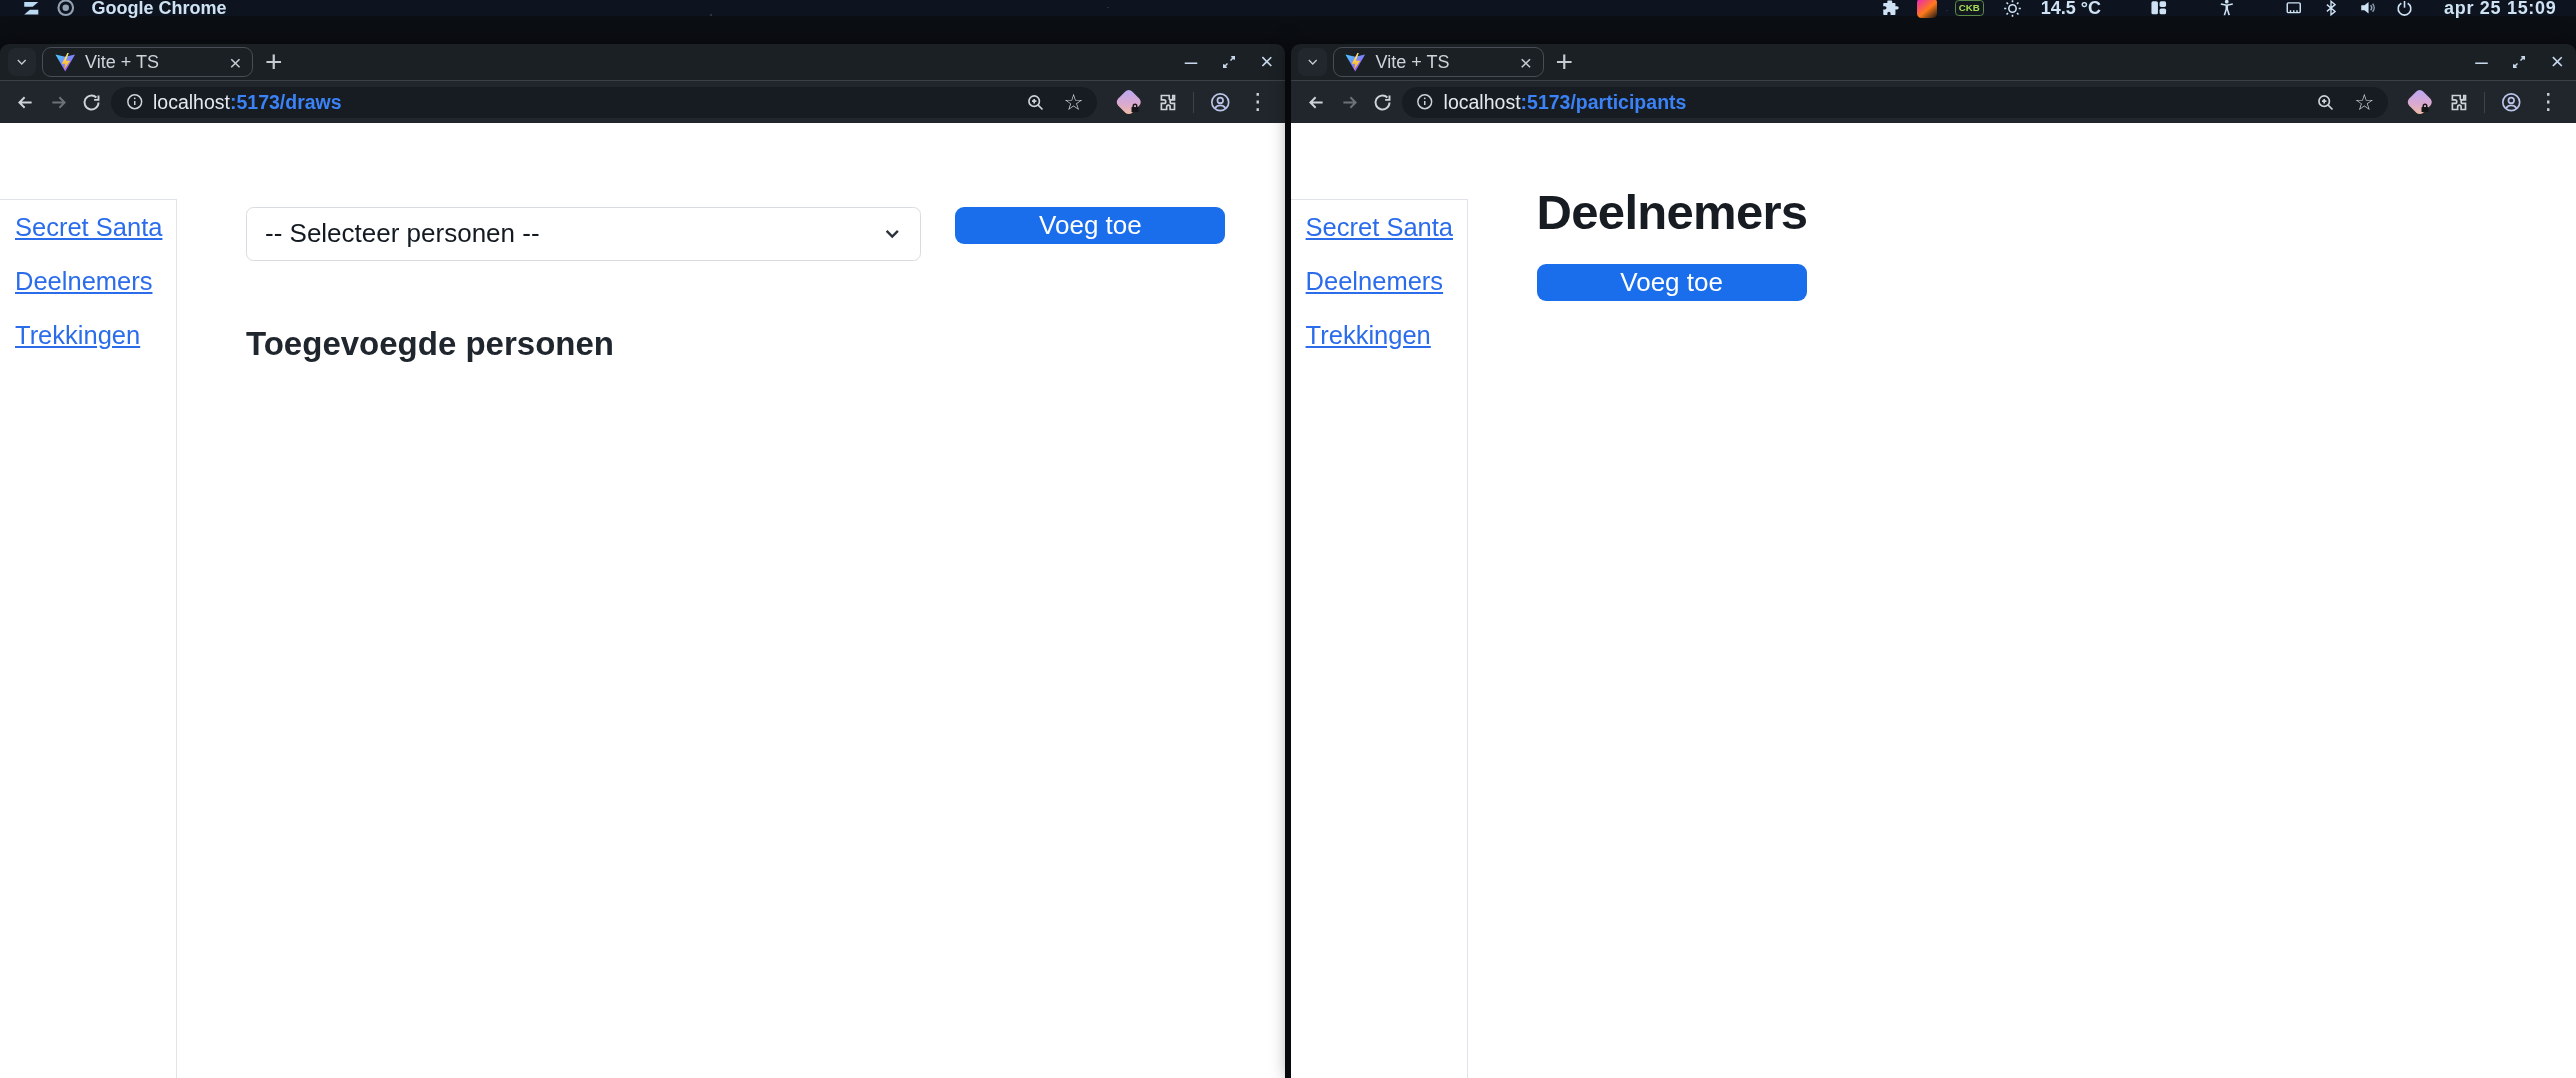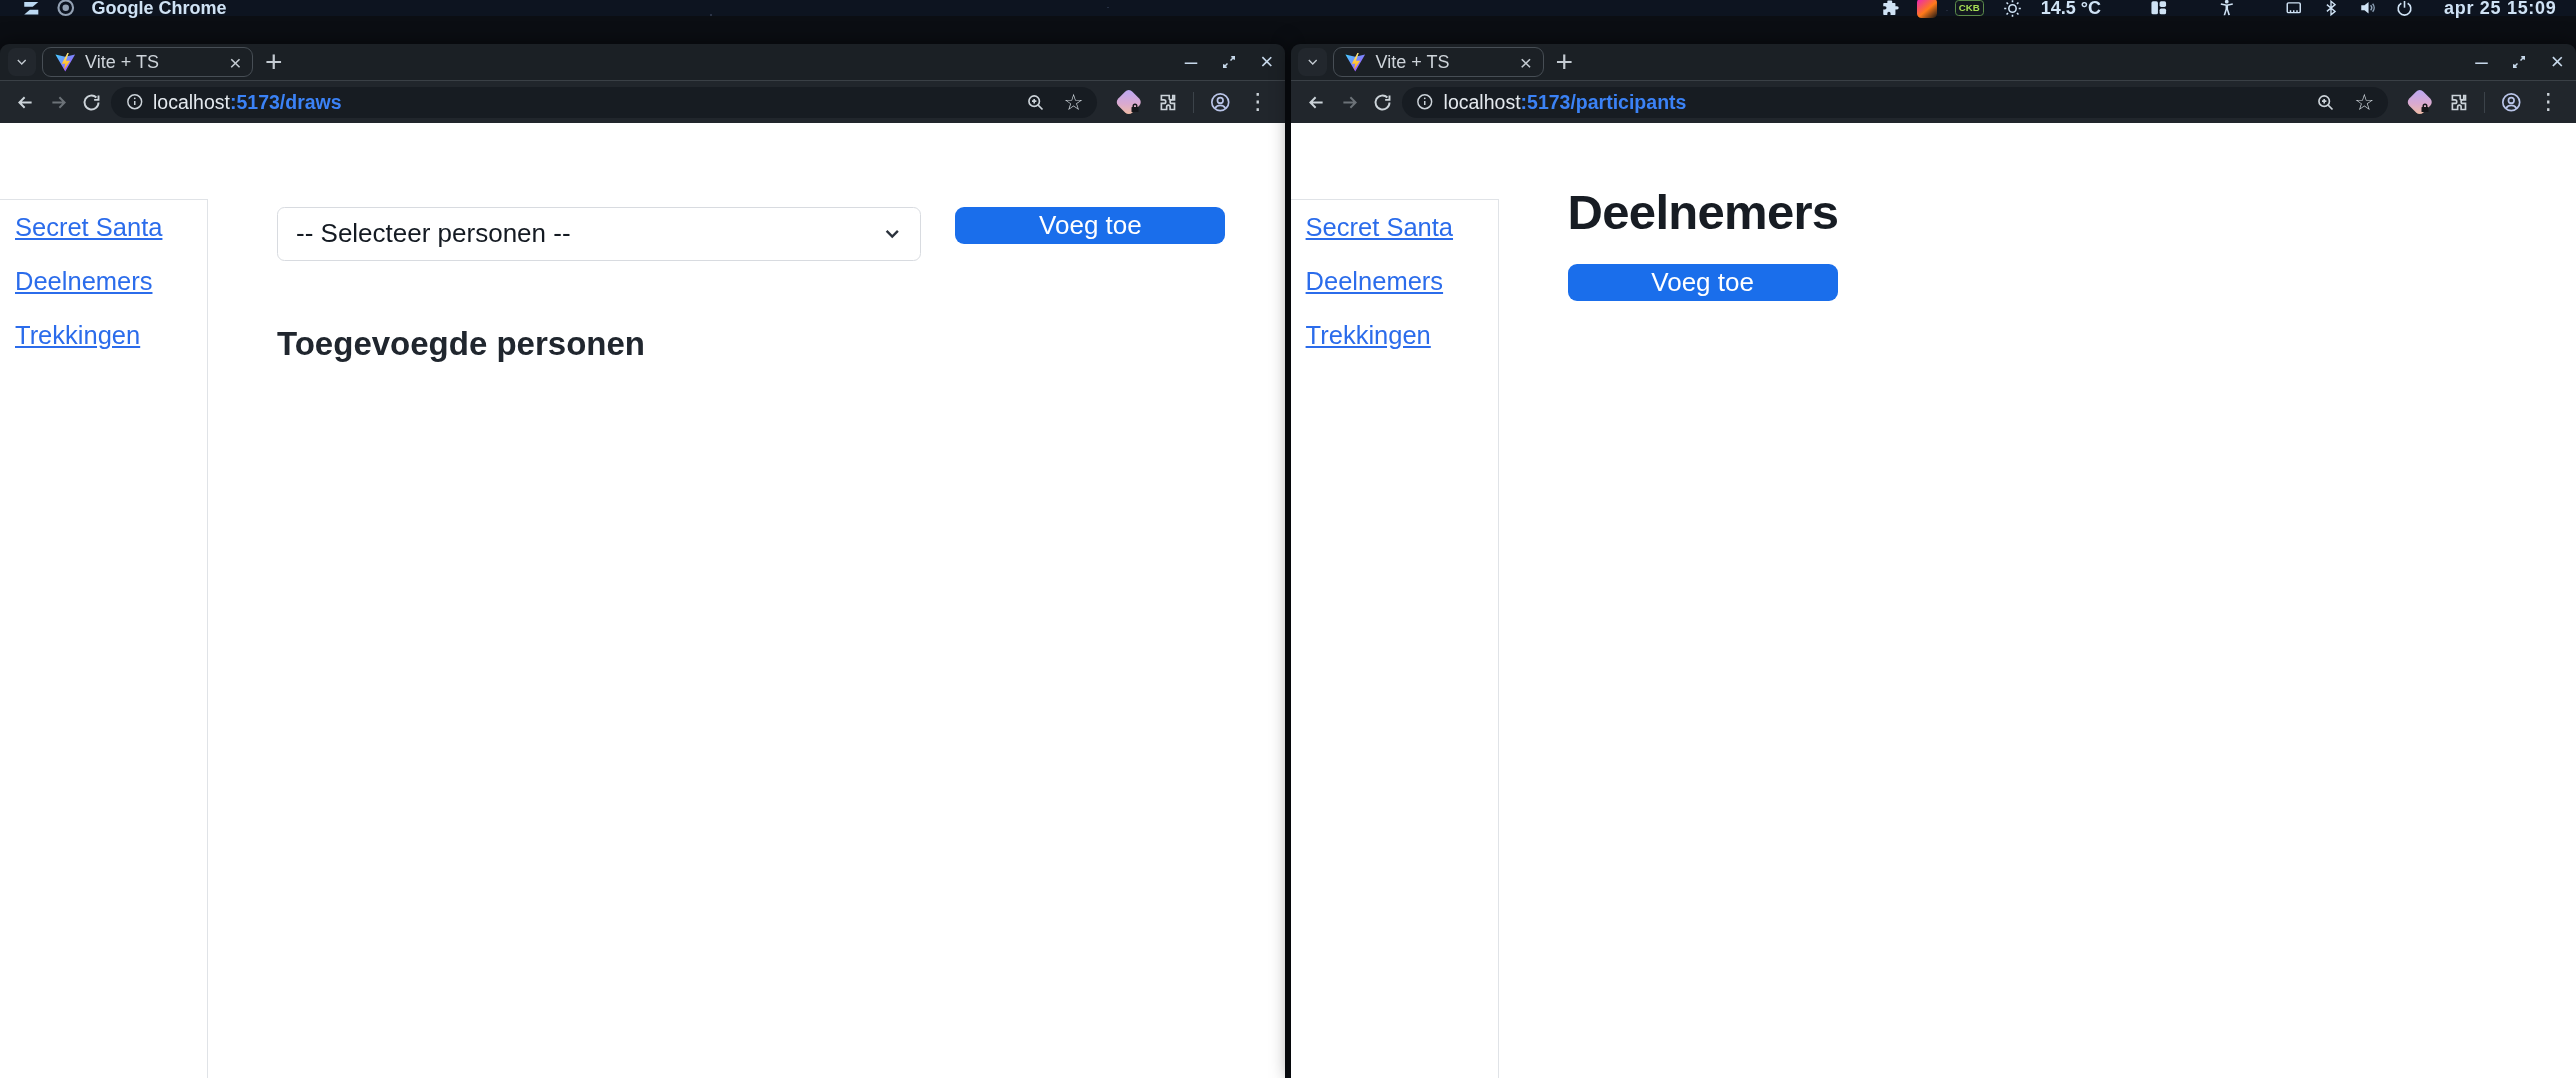--- a/index.html
+++ b/index.html
@@ -60,21 +60,21 @@
   .extrow { display:flex; align-items:center; gap:15px; padding:0 7.5px 0 10.5px; }
   .sep { width:0.7px; height:21px; background:#3c434a; }
   .kebab { font-size:22.5px; color:#ccd3d9; line-height:1; }
   .proton { position:relative; width:27px; height:27px; display:flex; align-items:center; justify-content:center; }
   .proton .diamond { width:19.5px; height:19.5px; border-radius:5.2px; transform:rotate(45deg);
                      background:linear-gradient(135deg,#b9a8f8 0%,#d9a9d0 55%,#f3bf9d 100%); }
   .proton svg { position:absolute; right:1.5px; bottom:1.5px; }
 
   
   .page { flex:1; background:#ffffff; display:flex; min-height:0; }
-  .sidenav { width:208px; flex:none; margin-top:76px; border-top:1.5px solid #e0e3e7;
+  .sidenav { width:177px; flex:none; margin-top:76px; border-top:1.5px solid #e0e3e7;
              border-right:1.5px solid #e0e3e7; padding:13.5px 0 0 15px; }
   .sidenav a { display:block; font-size:25.5px; line-height:27px; margin-bottom:27px;
                color:#2b6ceb; text-decoration:underline; }
   .main { flex:1; padding:61px 60px 0 69px; min-width:0; }
   .main h1 { font-size:49px; line-height:57px; font-weight:700; color:#171c23; letter-spacing:-0.7px; }
   .ctrlrow { display:flex; gap:34px; margin-top:22.5px; }
   .selectbox { flex:1; height:54px; background:#fff; border:1.5px solid #d8dbe0; border-radius:7.5px;
                display:flex; align-items:center; justify-content:space-between;
                padding:0 16.5px 0 18px; font-size:26px; color:#141a22;gap:20px; }
   .textinput { flex:1; height:54px; background:#fff; border:1.5px solid #d8dbe0; border-radius:7.5px;

